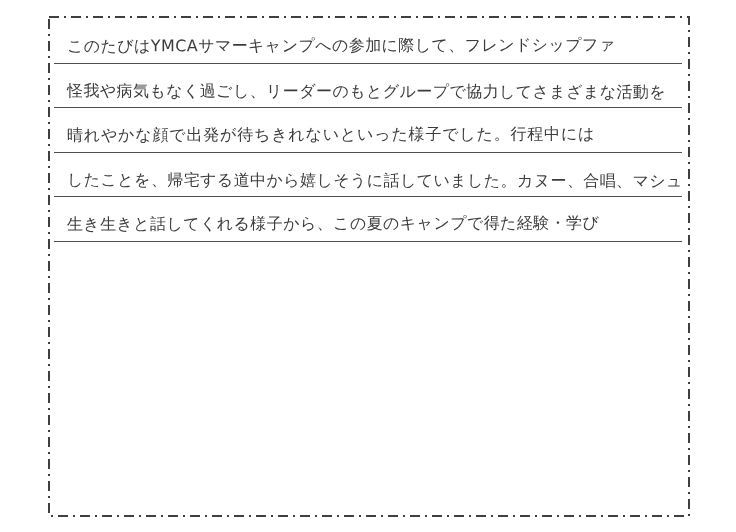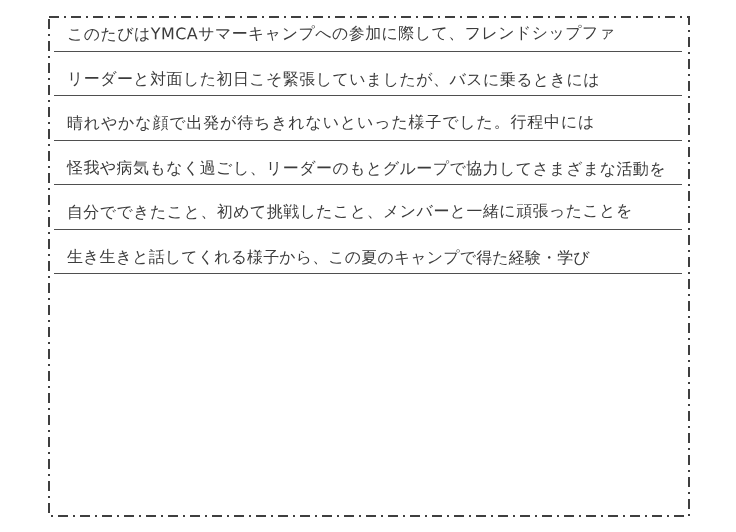--- a/index.html
+++ b/index.html
@@ -23,21 +23,21 @@
     position: absolute;
     left: 0;
     top: 0;
     width: 736px;
     height: 532px;
     pointer-events: none;
   }
   .lines {
     position: absolute;
     left: 54px;
-    top: 16px;
+    top: 28px;
     width: 628px;
   }
   .row {
     box-sizing: border-box;
     height: 44.5px;
     border-bottom: 1.5px solid #4f4f4f;
     display: flex;
     align-items: flex-end;
     overflow: visible;
   }
@@ -69,29 +69,26 @@
 
   <svg class="border-svg" viewBox="0 0 736 532" xmlns="http://www.w3.org/2000/svg" aria-hidden="true">
     <rect x="49" y="17" width="640" height="499" fill="none" stroke="#3f3f3f" stroke-width="2" stroke-dasharray="10 5 2 5"></rect>
   </svg>
 
   <div class="lines">
     <div class="row">
       <span class="txt">このたびはYMCAサマーキャンプへの参加に際して、フレンドシップファ</span>
     </div>
     <div class="row">
-      <span class="txt">リーダーと対面した初日こそ緊張していましたが、バスに乗るときには</span>
+      <span class="txt">怪我や病気もなく過ごし、リーダーのもとグループで協力してさまざまな活動を</span>
     </div>
     <div class="row">
       <span class="txt">晴れやかな顔で出発が待ちきれないといった様子でした。行程中には</span>
     </div>
     <div class="row">
-      <span class="txt">怪我や病気もなく過ごし、リーダーのもとグループで協力してさまざまな活動を</span>
-    </div>
-    <div class="row">
-      <span class="txt">自分でできたこと、初めて挑戦したこと、メンバーと一緒に頑張ったことを</span>
+      <span class="txt">したことを、帰宅する道中から嬉しそうに話していました。カヌー、合唱、マシュ</span>
     </div>
     <div class="row">
       <span class="txt">生き生きと話してくれる様子から、この夏のキャンプで得た経験・学び</span>
     </div>
   </div>
 
 </div>
 
 </body></html>

